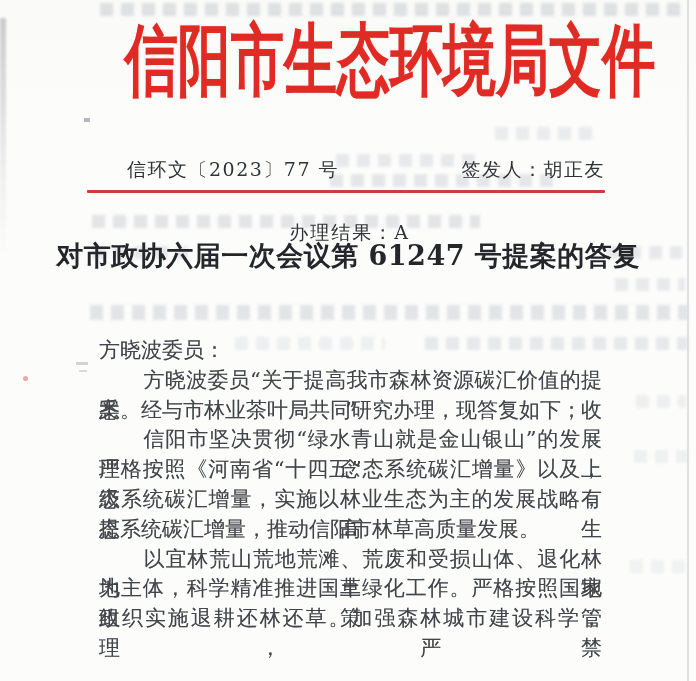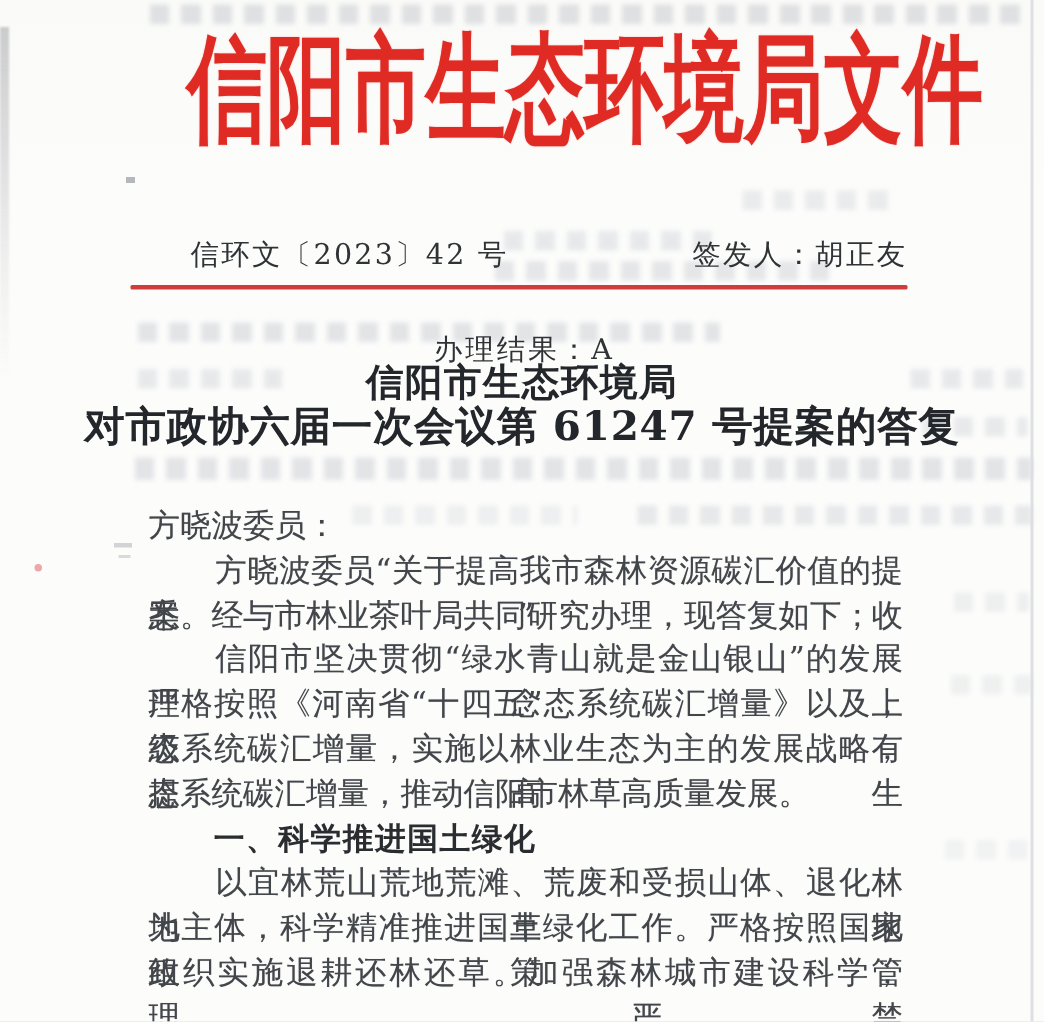--- a/index.html
+++ b/index.html
@@ -90,42 +90,40 @@
   <div class="bleed" style="left:425px;top:337px;width:263px;opacity:.42;"></div>
   <div class="bleed" style="left:636px;top:395px;width:50px;opacity:.28;"></div>
   <div class="bleed" style="left:634px;top:450px;width:54px;opacity:.26;"></div>
   <div class="bleed" style="left:630px;top:560px;width:58px;opacity:.22;"></div>
 
   <div class="agency-header">
     <span class="inner">信阳市生态环境局文件</span>
   </div>
 
   <div class="docline">
-    <span class="doc-number">信环文〔2023〕42 号</span>
+    <span class="doc-number">信环文〔2023〕77 号</span>
     <span class="issuer">签发人：胡正友</span>
   </div>
 
   <div class="red-rule"></div>
 
   <div class="result-line">办理结果：A</div>
 
   <div class="doc-title">
-    <div class="t1">信阳市生态环境局</div>
     <div class="t2">对市政协六届一次会议第 61247 号提案的答复</div>
   </div>
 
   <div class="body-block">
     <div class="ln">方晓波委员：</div>
     <div class="ln indent just">方晓波委员“关于提高我市森林资源碳汇价值的提案”收</div>
     <div class="ln">悉。经与市林业茶叶局共同研究办理，现答复如下；</div>
     <div class="ln indent just">信阳市坚决贯彻“绿水青山就是金山银山”的发展理念，</div>
     <div class="ln just">严格按照《河南省“十四五”态系统碳汇增量》以及上级有</div>
     <div class="ln just">态系统碳汇增量，实施以林业生态为主的发展战略，提高生</div>
     <div class="ln">态系统碳汇增量，推动信阳市林草高质量发展。</div>
-    <div class="ln heading indent">一、科学推进国土绿化</div>
     <div class="ln indent just">以宜林荒山荒地荒滩、荒废和受损山体、退化林地草地</div>
     <div class="ln just">为主体，科学精准推进国土绿化工作。严格按照国家政策，</div>
     <div class="ln just">组织实施退耕还林还草。加强森林城市建设科学管理，严禁</div>
   </div>
 
   <div class="edge-right"></div>
   <div class="edge-left"></div>
   <div class="speck" style="left:84px;top:118px;width:6px;height:4px;"></div>
   <div class="speck" style="left:76px;top:362px;width:12px;height:3px;opacity:.6;"></div>
   <div class="speck" style="left:79px;top:370px;width:8px;height:2px;opacity:.5;"></div>

